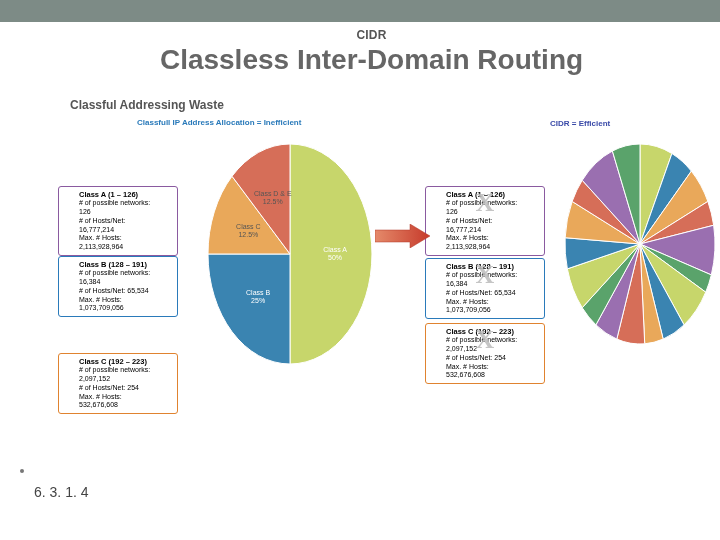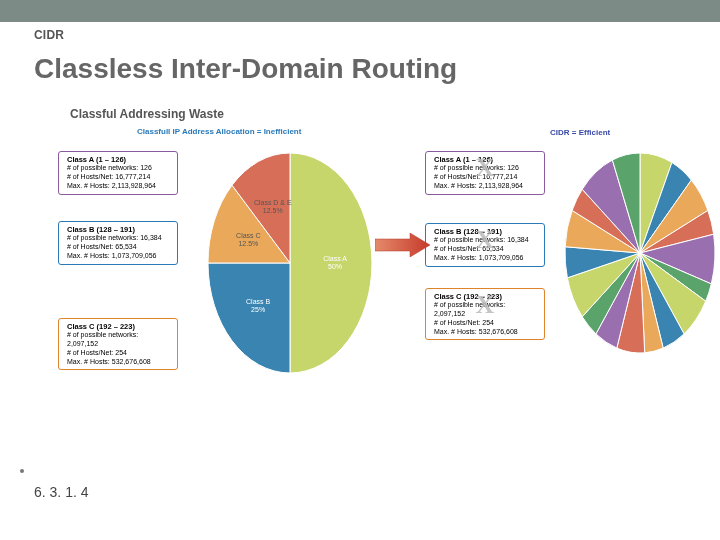--- a/index.html
+++ b/index.html
@@ -1,26 +1,26 @@
 <!DOCTYPE html>
 <html><head>
 <meta charset="utf-8">
 <style>
   * { box-sizing: border-box; margin: 0; padding: 0; }
   body { width: 720px; height: 540px; background: #fff; font-family: Arial, Helvetica, sans-serif; overflow: hidden; }
   .topbar { width: 100%; height: 22px; background: #7d8b86; }
-  .header { padding: 6px 11px 0 34px; }
+  .header { padding: 6px 11px 0 34px; text-align: center; }
   .eyebrow { font-size: 12px; font-weight: 700; color: #555; letter-spacing: .2px; }
-  .title { font-size: 28px; font-weight: 700; color: #666; margin-top: 11px; }
+  .title { font-size: 28px; font-weight: 700; color: #666; margin-top: 2px; }
   .subtitle { font-size: 12px; font-weight: 700; color: #555; margin: 22px 0 2px 70px; }
   .content { position: relative; width: 680px; height: 290px; margin-left: 30px; }
   .caption { position:absolute; font-size: 8px; font-weight: 700; }
   .left-caption { left: 107px; top: 4px; color:#2a7aba; }
   .right-caption { left: 520px; top: 5px; color:#3a4aa8; }
-  .legend { position:absolute; border:1px solid; border-radius:3px; padding:3px 8px; font-size:7px; line-height:1.25; width:120px; background:#fff;}
+  .legend { position:absolute; border:1px solid; border-radius:3px; padding:3px 20px; font-size:7px; line-height:1.25; width:120px; background:#fff;margin-top:44px;}
   .legend .lg-title { font-weight:700; font-size:7.5px; }
   .leg-a { border-color:#8a5aa0; }
   .leg-b { border-color:#2a7aba; }
   .leg-c { border-color:#e0832f; }
   .la1 { left:28px; top:28px; }
   .lb1 { left:28px; top:98px; }
   .lc1 { left:28px; top:195px; }
   .la2 { left:395px; top:28px; }
   .lb2 { left:395px; top:100px; }
   .lc2 { left:395px; top:165px; }

